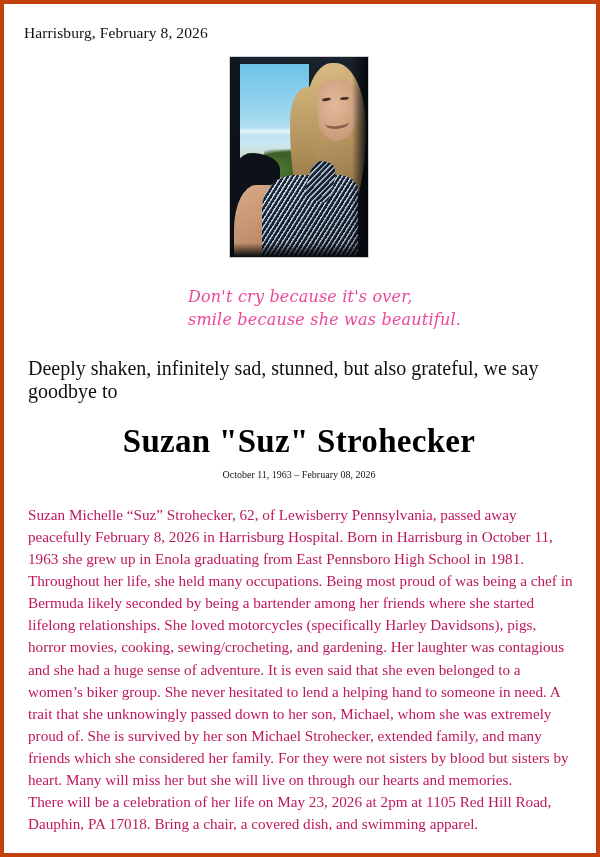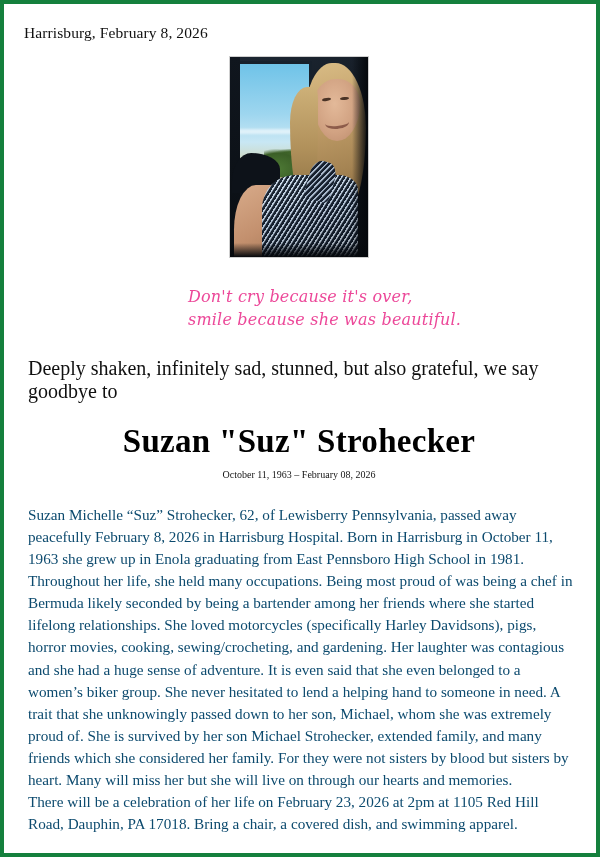--- a/index.html
+++ b/index.html
@@ -11,21 +11,21 @@
     font-family: "Liberation Serif", "DejaVu Serif", serif;
     -webkit-font-smoothing: antialiased;
   }
 
   .page {
     position: relative;
     width: 600px;
     height: 857px;
     box-sizing: border-box;
     background: #ffffff;
-    border: 4px solid #15803d;
+    border: 4px solid #c2410c;
     overflow: hidden;
   }
 
   .inner {
     position: absolute;
     left: 0;
     top: 0;
     right: 0;
     bottom: 0;
     padding: 20px 22px 0 20px;
@@ -193,21 +193,21 @@
     text-align: center;
     font-size: 10px;
     color: #151515;
   }
 
   
   .body-text {
     margin: 24px 0 0 4px;
     font-size: 15.2px;
     line-height: 1.455;
-    color: #0c4a6e;
+    color: #be185d;
     text-align: left;
   }
   .body-text p { margin: 0; }
 </style>
 </head>
 <body>
 
 <div class="page">
   <div class="inner">
 
@@ -242,17 +242,17 @@
     </div>
 
     <div class="intro">Deeply shaken, infinitely sad, stunned, but also grateful, we say goodbye to</div>
 
     <div class="name">Suzan "Suz" Strohecker</div>
 
     <div class="dates">October 11, 1963 – February 08, 2026</div>
 
     <div class="body-text">
       <p>Suzan Michelle “Suz” Strohecker, 62, of Lewisberry Pennsylvania, passed away peacefully February 8, 2026 in Harrisburg Hospital. Born in Harrisburg in October 11, 1963 she grew up in Enola graduating from East Pennsboro High School in 1981. Throughout her life, she held many occupations. Being most proud of was being a chef in Bermuda likely seconded by being a bartender among her friends where she started lifelong relationships. She loved motorcycles (specifically Harley Davidsons), pigs, horror movies, cooking, sewing/crocheting, and gardening. Her laughter was contagious and she had a huge sense of adventure. It is even said that she even belonged to a women’s biker group. She never hesitated to lend a helping hand to someone in need. A trait that she unknowingly passed down to her son, Michael, whom she was extremely proud of. She is survived by her son Michael Strohecker, extended family, and many friends which she considered her family. For they were not sisters by blood but sisters by heart. Many will miss her but she will live on through our hearts and memories.</p>
-      <p>There will be a celebration of her life on February 23, 2026 at 2pm at 1105 Red Hill Road, Dauphin, PA 17018. Bring a chair, a covered dish, and swimming apparel.</p>
+      <p>There will be a celebration of her life on May 23, 2026 at 2pm at 1105 Red Hill Road, Dauphin, PA 17018. Bring a chair, a covered dish, and swimming apparel.</p>
     </div>
 
   </div>
 </div>
 
 </body></html>

